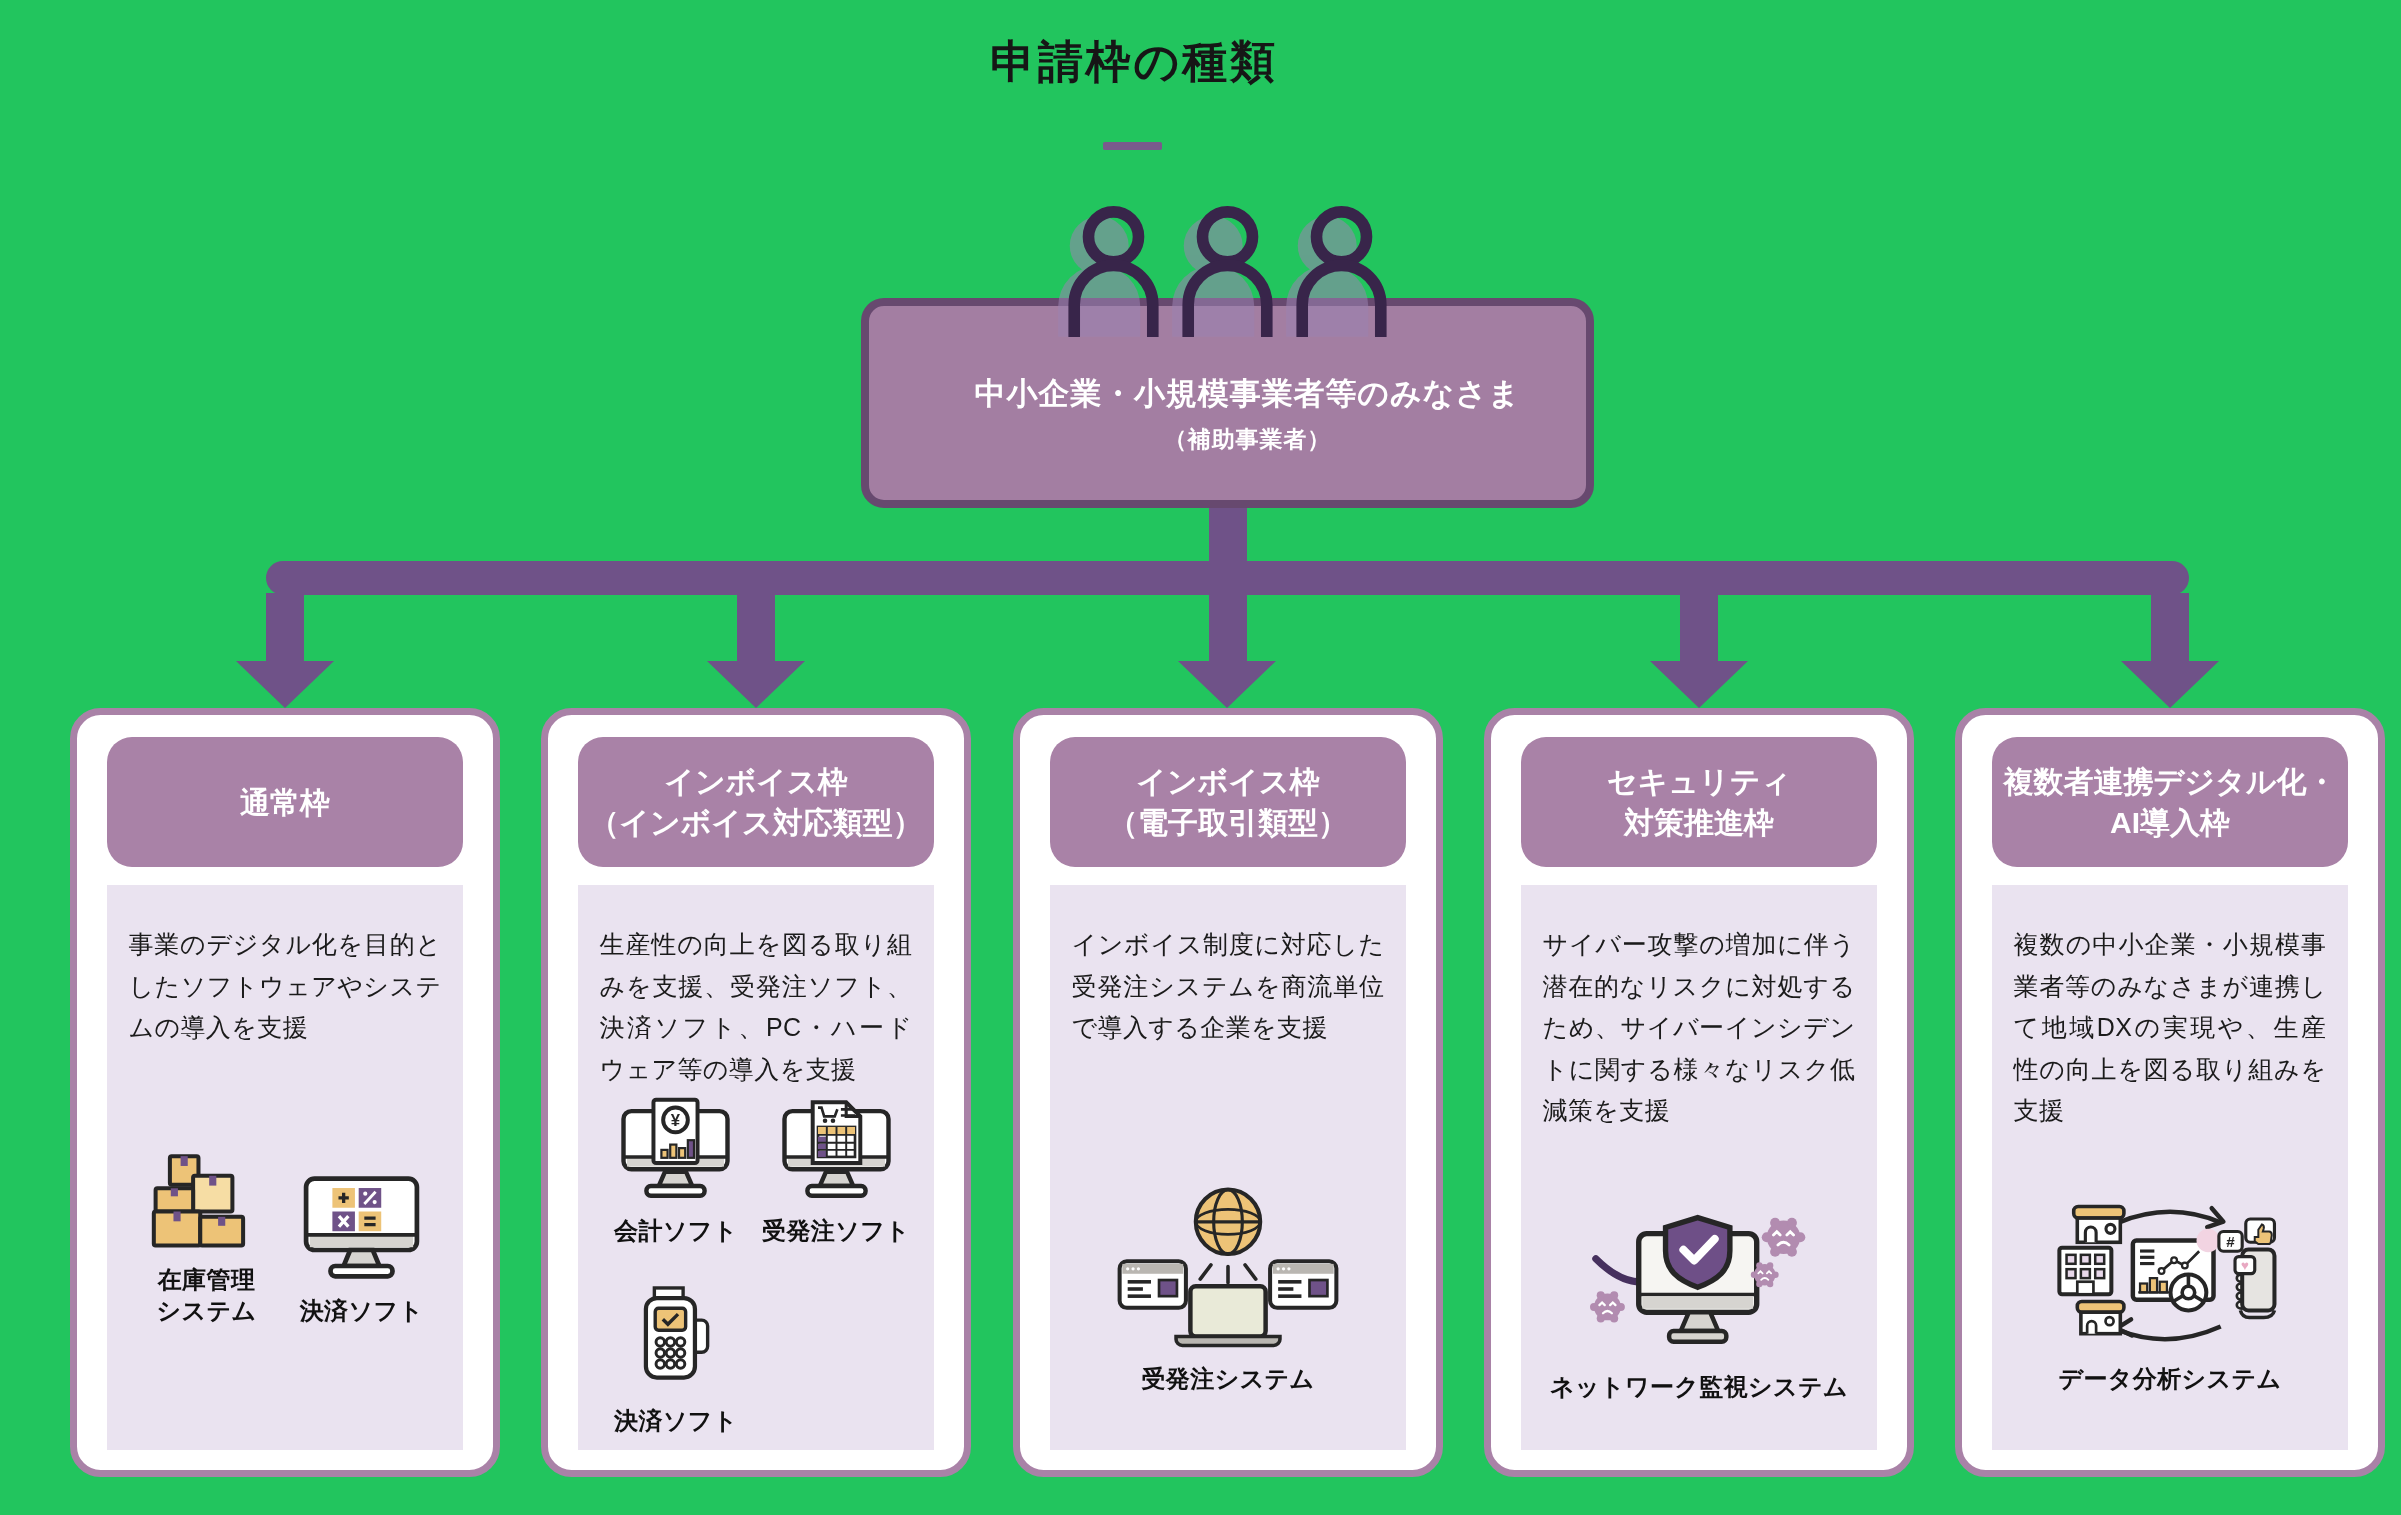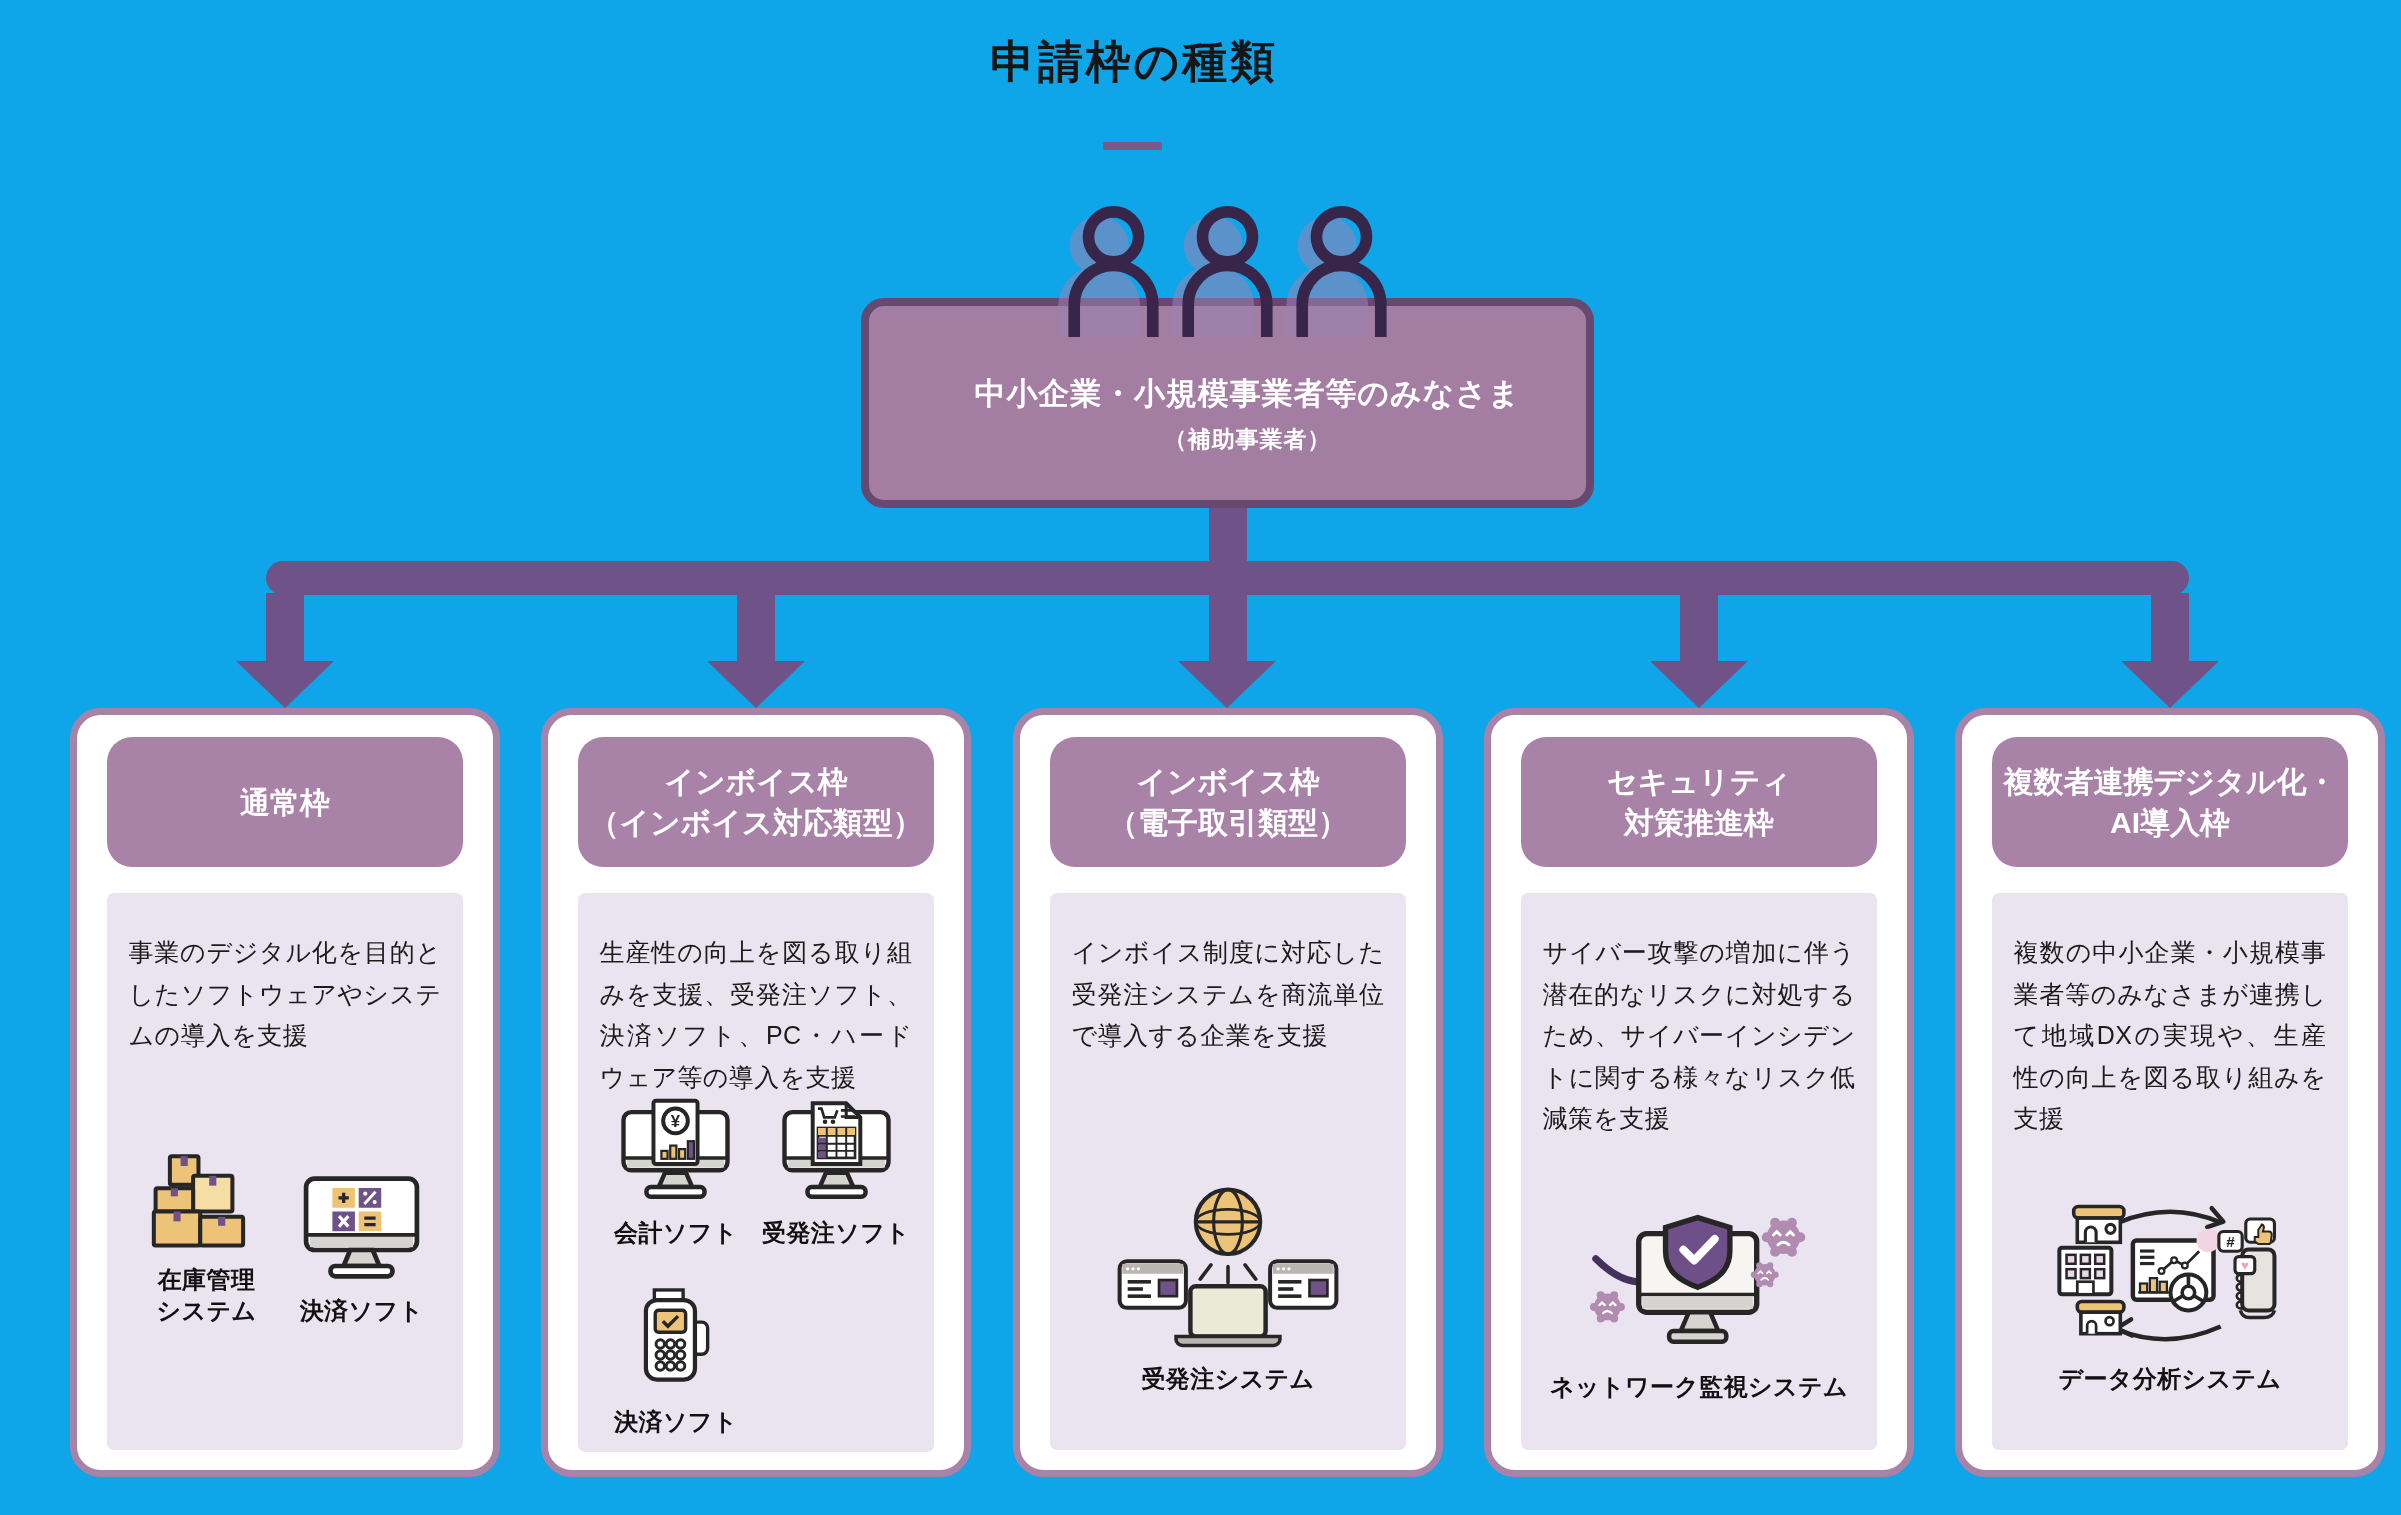--- a/index.html
+++ b/index.html
@@ -1,16 +1,16 @@
 <!DOCTYPE html>
 <html style="font-size:14.3px"><head>
 <meta charset="utf-8">
 <style>
   html,body{margin:0;padding:0;}
-  .canvas{position:relative;width:2401px;height:1515px;background:#0ea5e9;overflow:hidden;
+  .canvas{position:relative;width:2401px;height:1515px;background:#22c55e;overflow:hidden;
           font-family:"Liberation Sans","DejaVu Sans",sans-serif;}
 
   
   .page-title{position:absolute;left:865px;top:32px;width:538px;text-align:center;
               font-size:45px;font-weight:bold;color:#161616;letter-spacing:2.7px;}
   .title-underline{position:absolute;left:1103px;top:142px;width:59px;height:8px;
               background:#7a5a8c;border-radius:1.8px;}
 
   
   .person{position:absolute;top:201px;width:125px;height:136px;z-index:3;}
@@ -35,22 +35,22 @@
   .a1{left:236px}.a2{left:707px}.a3{left:1178px}.a4{left:1650px}.a5{left:2121px}
 
   
   .card{position:absolute;top:708px;width:430px;height:769px;background:#ffffff;
         border:7.2px solid #a982a7;border-radius:30.5px;box-sizing:border-box;
         display:flex;flex-direction:column;padding:22.4px 30px 20px;}
   .c1{left:70px}.c2{left:541px}.c3{left:1013px}.c4{left:1484px}.c5{left:1955px}
   .card-pill{background:#a982a7;border-radius:25px;min-height:130px;flex-shrink:0;
              display:flex;flex-direction:column;align-items:center;justify-content:center;
              color:#ffffff;font-weight:bold;font-size:30px;line-height:1.38;text-align:center;}
-  .card-panel{background:#eae3f0;flex:1;margin-top:26px;padding:39px 21.5px 0;box-sizing:border-box;
-              display:flex;flex-direction:column;border-radius:7px;}
+  .card-panel{background:#eae3f0;flex:1;margin-top:18px;padding:39px 21.5px 0;box-sizing:border-box;
+              display:flex;flex-direction:column;}
   .card-desc{font-size:25px;line-height:1.66;color:#1b1b1b;letter-spacing:0.4px;text-align:justify;}
   .items{margin-top:auto;display:flex;justify-content:center;align-items:flex-end;gap:32px;}
   .items.grid{display:grid;grid-template-columns:1fr 1fr;row-gap:38px;column-gap:7.2px;
               justify-items:center;align-items:end;}
   .item{display:flex;flex-direction:column;align-items:center;gap:14.3px;}
   .item-label{font-size:24px;font-weight:bold;color:#111111;text-align:center;
               white-space:pre-line;line-height:1.3;letter-spacing:0.4px;}
 </style>
 </head>
 <body>

